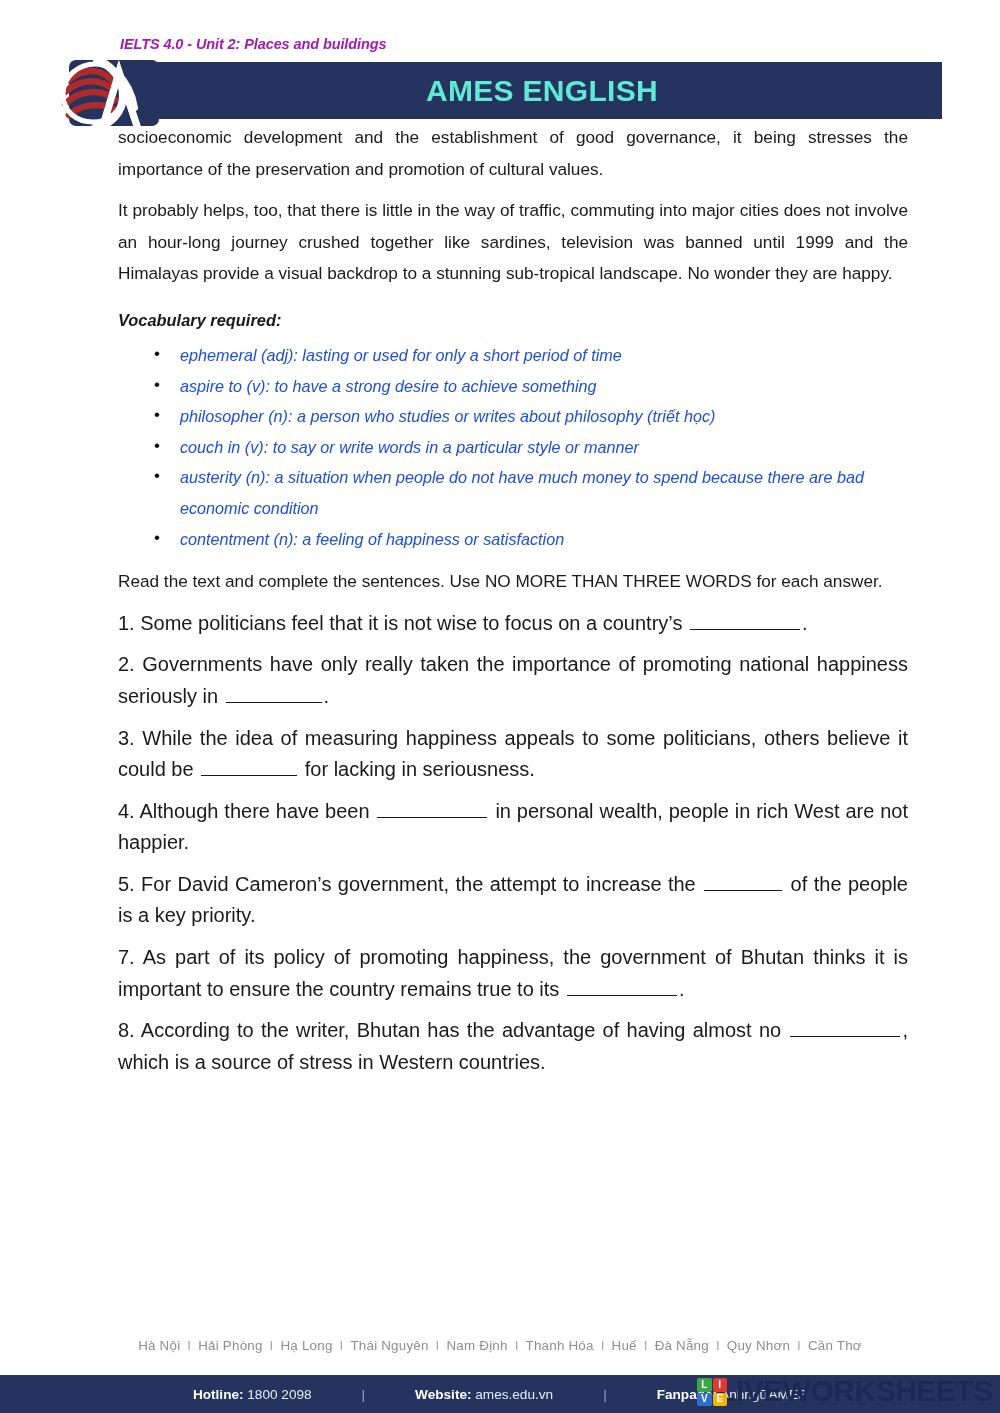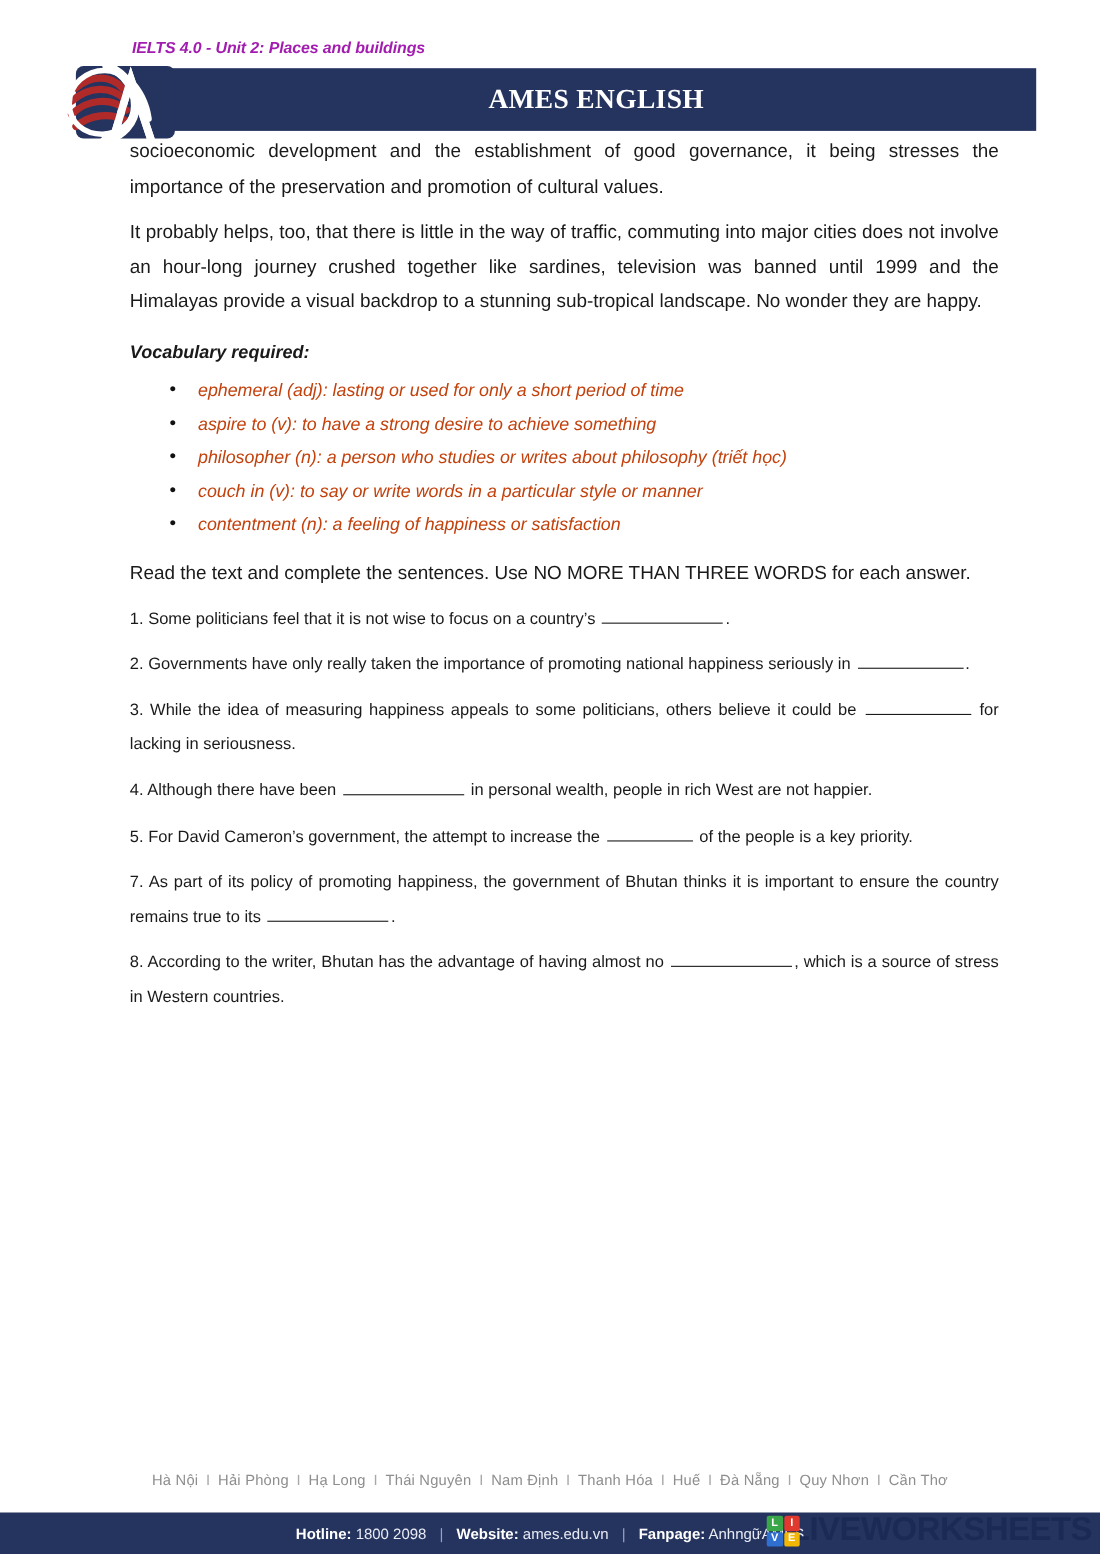--- a/index.html
+++ b/index.html
@@ -41,26 +41,25 @@
     left: 112px;
     top: 62px;
     width: 830px;
     height: 57px;
     background: #25335f;
     display: flex;
     align-items: center;
     justify-content: center;
   }
   .header-title {
-    color: #ffffff;
-    font-size: 25px;
+    color: #5eead4;
+    font-size: 30px;
     font-weight: bold;
     letter-spacing: 0.3px;
     margin-left: 30px;
-    font-family: Liberation Serif, serif;
   }
 
   .logo-box {
     position: absolute;
     left: 57px;
     top: 58px;
     width: 105px;
     height: 72px;
     overflow: hidden;
   }
@@ -95,21 +94,21 @@
   ul.vocab {
     margin: 0 0 6px 0;
     padding-left: 62px;
     list-style: none;
   }
   ul.vocab li {
     position: relative;
     font-size: 16.2px;
     font-style: italic;
     line-height: 30.6px;
-    color: #c2410c;
+    color: #1d4ed8;
   }
   ul.vocab li::before {
     content: "\2022";
     position: absolute;
     left: -26px;
     top: -1px;
     font-size: 17px;
     font-style: normal;
     color: #111;
   }
@@ -117,21 +116,21 @@
   .instruction {
     margin: 12px 0 10px 0;
     font-size: 17.2px;
     font-weight: normal;
     line-height: 31.6px;
     text-align: justify;
   }
 
   .question {
     margin: 0 0 10px 0;
-    font-size: 15px;
+    font-size: 20px;
     line-height: 31.6px;
     text-align: justify;
   }
 
   .blank {
     display: inline-block;
     border-bottom: 1.6px solid #1a1a1a;
     vertical-align: baseline;
     height: 15px;
     margin: 0 2px;
@@ -168,20 +167,21 @@
   }
   .footer-inner {
     position: absolute;
     left: 0; right: 0; top: 0; bottom: 0;
     display: flex;
     align-items: center;
     justify-content: center;
     color: #e9ecf4;
     font-size: 13.6px;
     white-space: nowrap;
+    gap: 38px;
   }
   .footer-inner b { color: #ffffff; font-weight: bold; }
   .footer-inner .fsep { margin: 0 12px; color: #9aa4c0; }
 
   
   .live-logo {
     position: absolute;
     left: 697px;
     top: 1378px;
     width: 30px;
@@ -255,20 +255,21 @@
     <p class="para">socioeconomic development and the establishment of good governance, it being stresses the importance of the preservation and promotion of cultural values.</p>
     <p class="para">It probably helps, too, that there is little in the way of traffic, commuting into major cities does not involve an hour-long journey crushed together like sardines, television was banned until 1999 and the Himalayas provide a visual backdrop to a stunning sub-tropical landscape. No wonder they are happy.</p>
 
     <div class="vocab-heading">Vocabulary required:</div>
 
     <ul class="vocab">
       <li>ephemeral (adj): lasting or used for only a short period of time</li>
       <li>aspire to (v): to have a strong desire to achieve something</li>
       <li>philosopher (n): a person who studies or writes about philosophy (triết học)</li>
       <li>couch in (v): to say or write words in a particular style or manner</li>
+      <li>austerity (n): a situation when people do not have much money to spend because there are bad economic condition</li>
       <li>contentment (n): a feeling of happiness or satisfaction</li>
     </ul>
 
     <div class="instruction">Read the text and complete the sentences. Use NO MORE THAN THREE WORDS for each answer.</div>
 
     <div id="questions">
         <div class="question"><span>1. </span><span>Some politicians feel that it is not wise to focus on a country’s </span><span class="blank b-lg"></span><span>.</span></div>
         <div class="question"><span>2. </span><span>Governments have only really taken the importance of promoting national happiness seriously in </span><span class="blank b-md"></span><span>.</span></div>
         <div class="question"><span>3. </span><span>While the idea of measuring happiness appeals to some politicians, others believe it could be </span><span class="blank b-md"></span><span> for lacking in seriousness.</span></div>
         <div class="question"><span>4. </span><span>Although there have been </span><span class="blank b-lg"></span><span> in personal wealth, people in rich West are not happier.</span></div>

